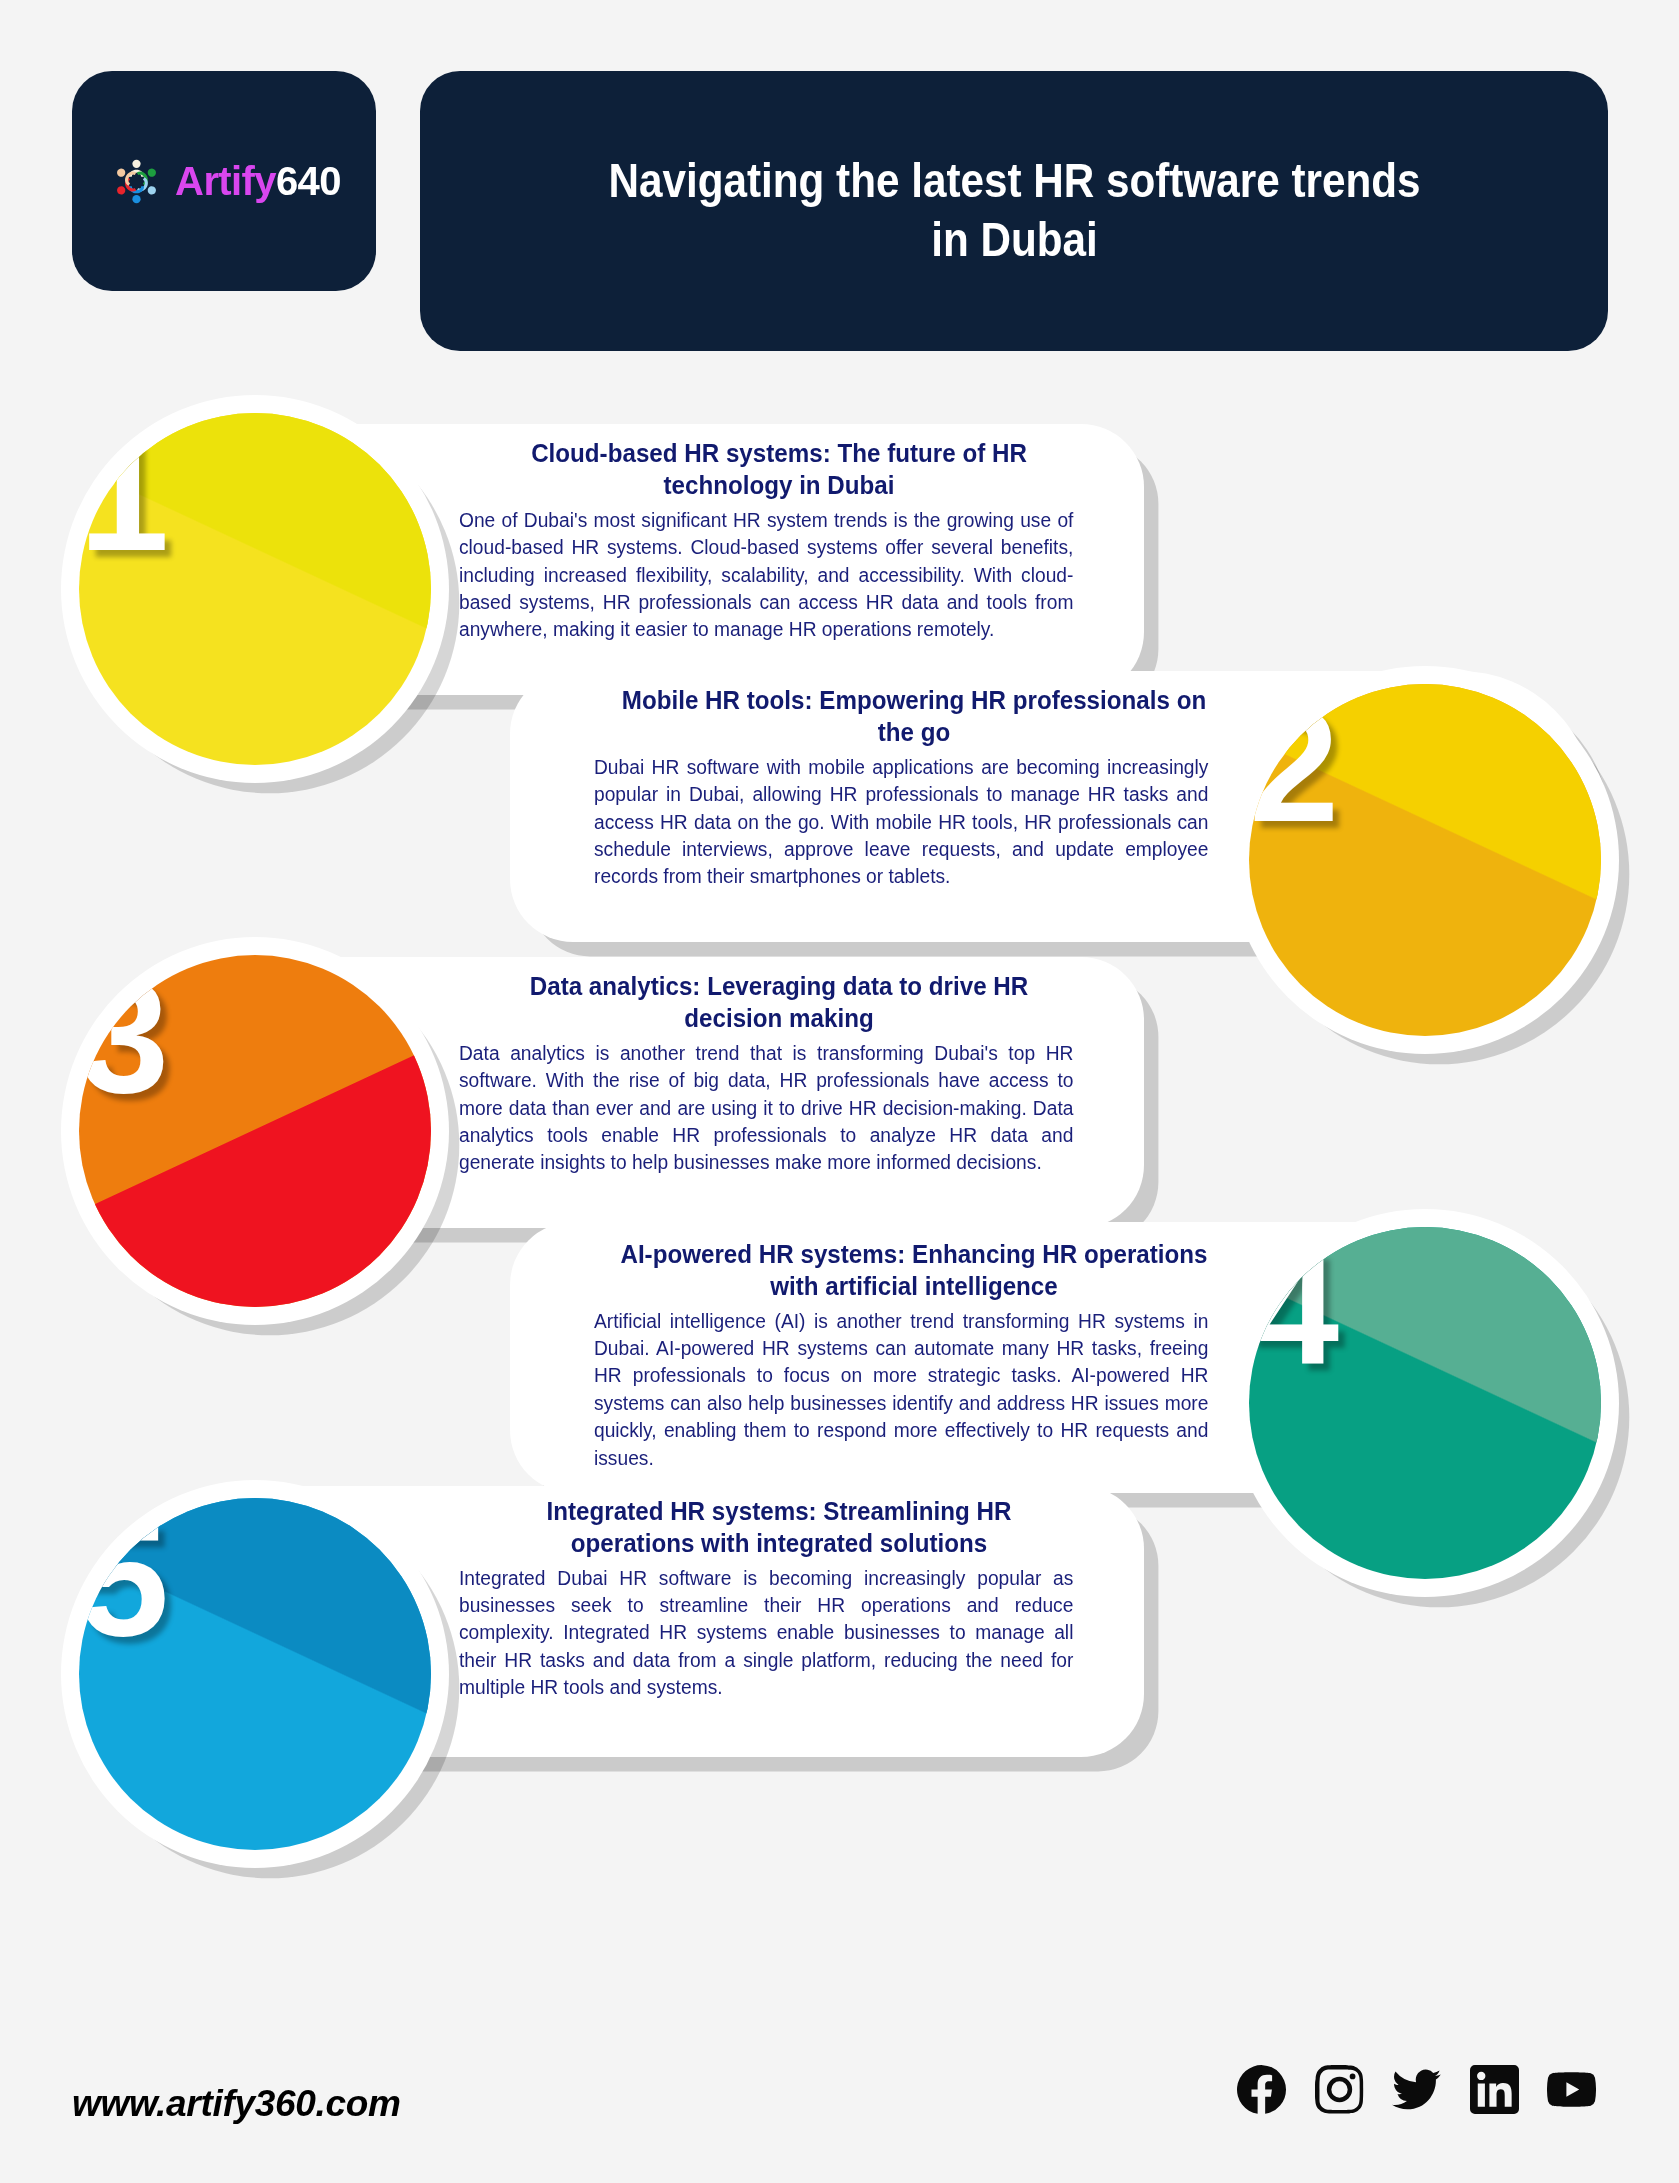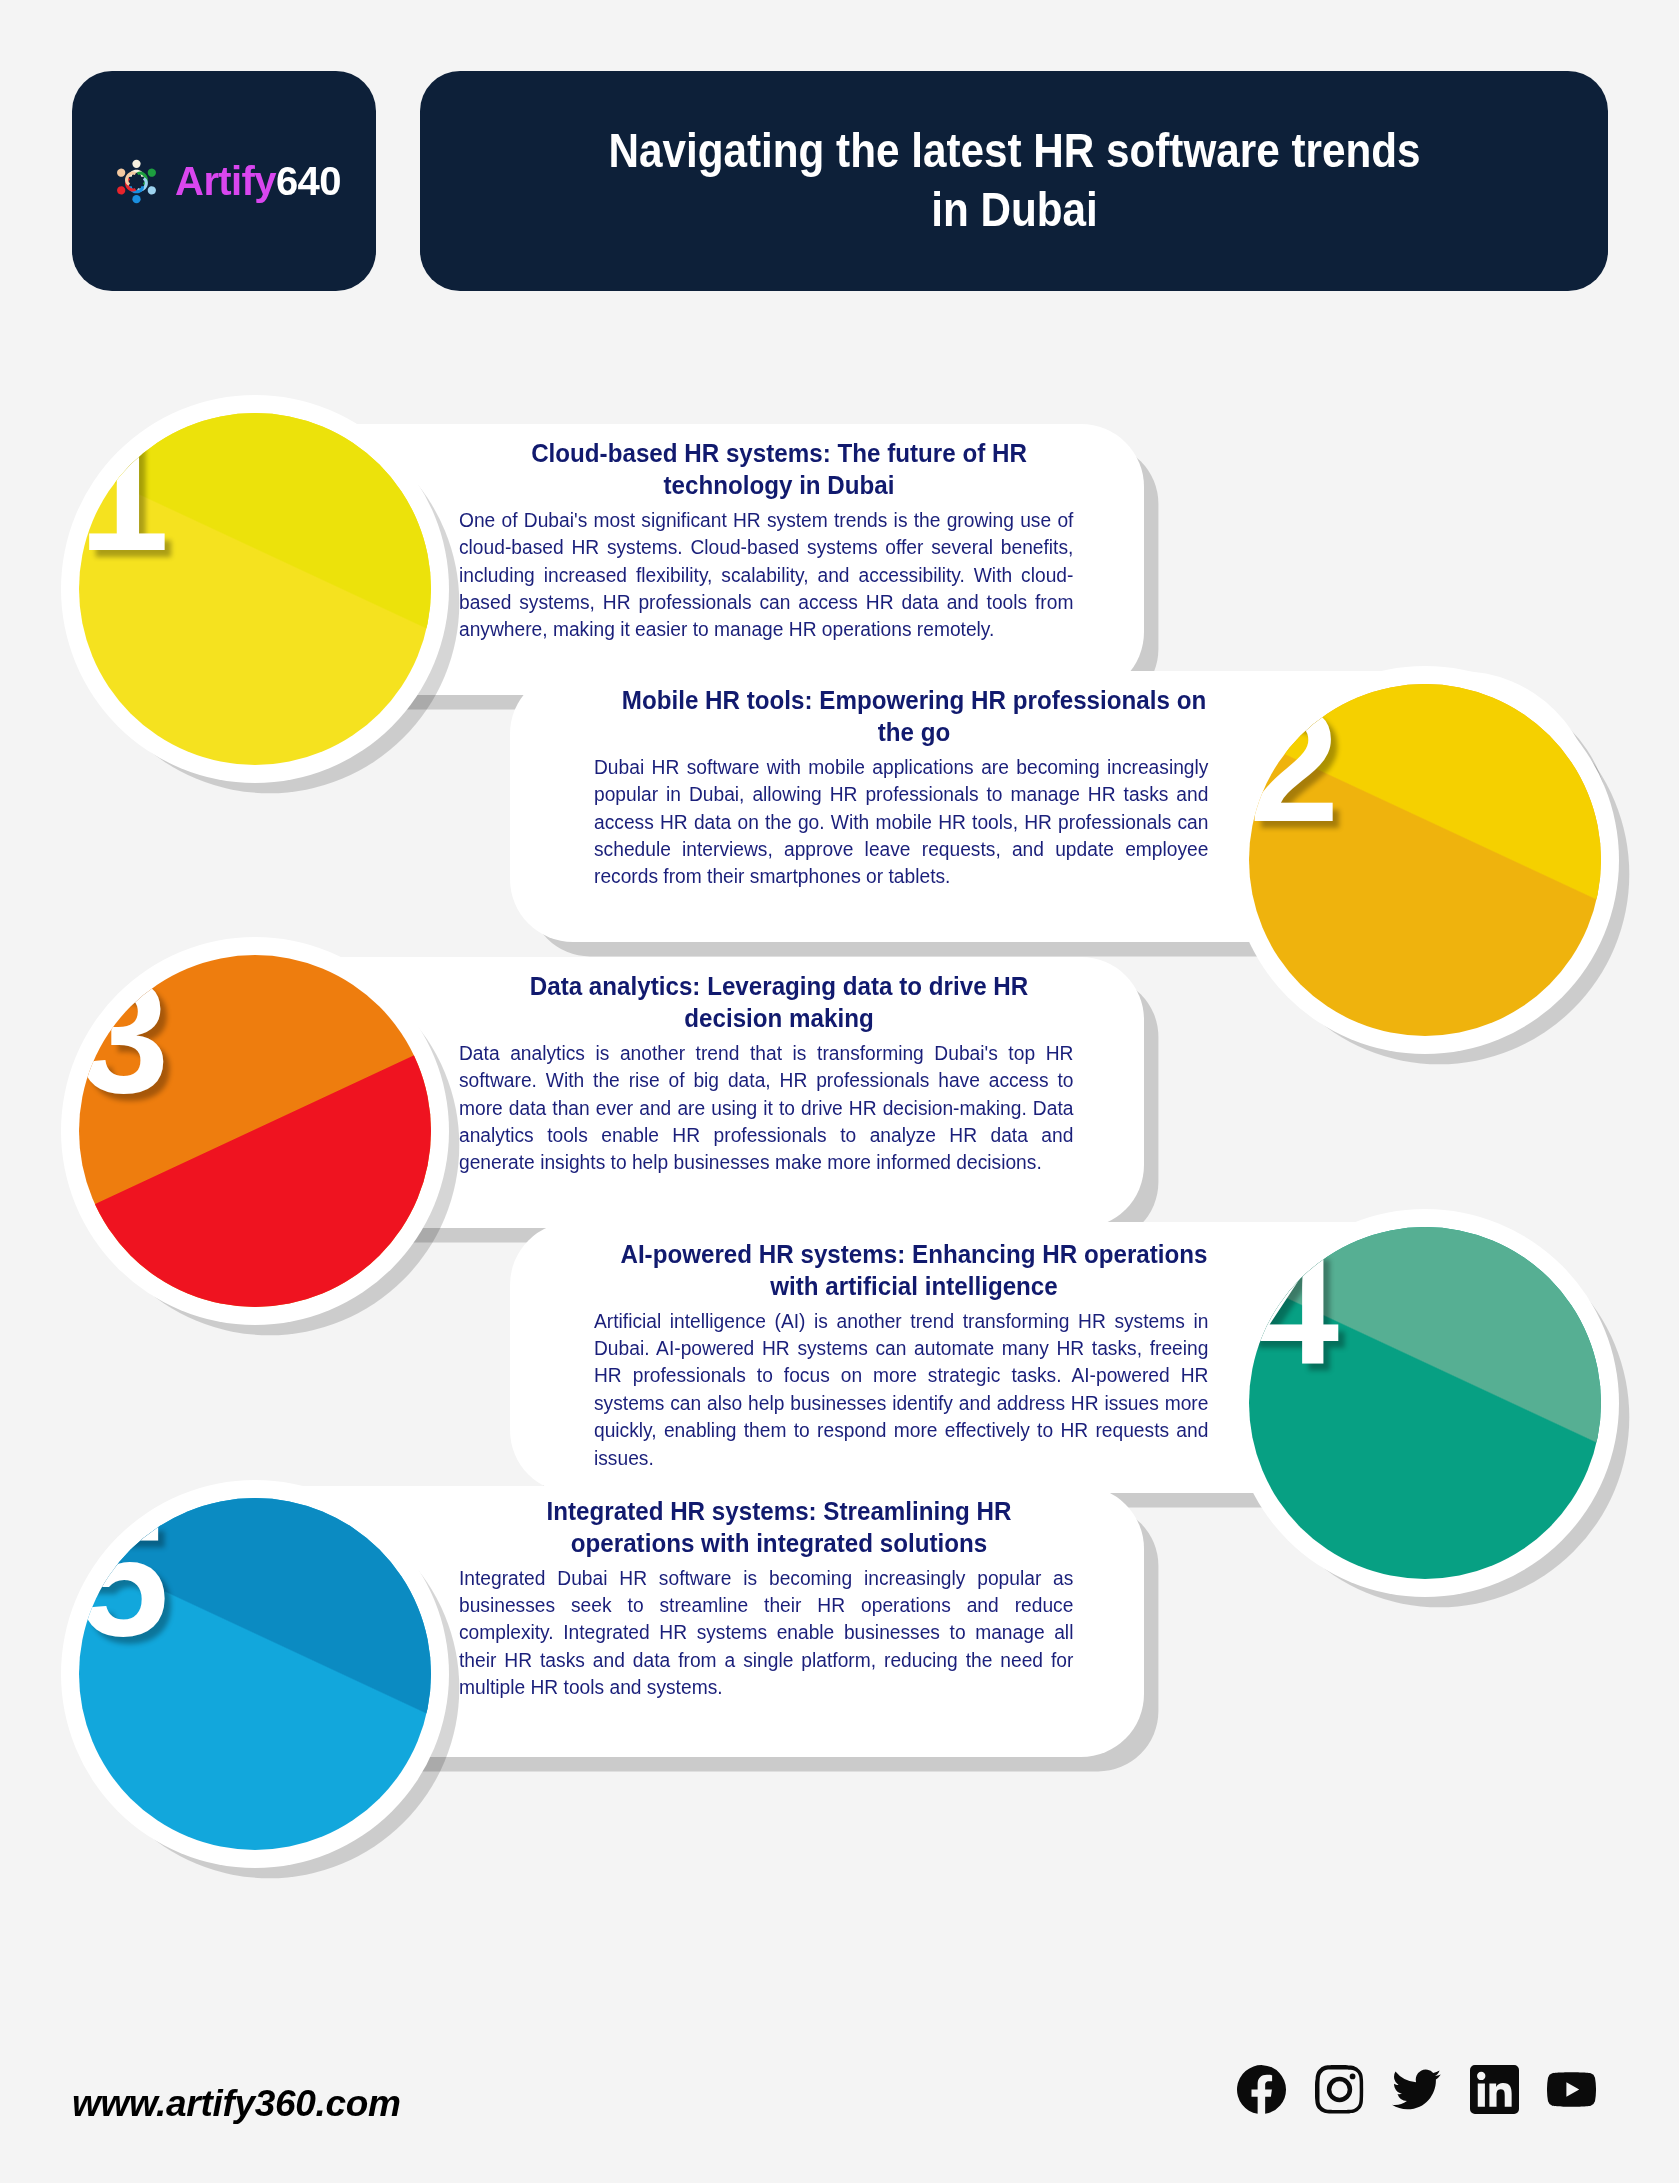--- a/index.html
+++ b/index.html
@@ -18,21 +18,21 @@
     background:#0d2039;border-radius:40px;
     display:flex;align-items:center;justify-content:center;
   }
   .logo-inner{display:flex;align-items:center;gap:9px;}
   .logo-mark{width:59px;height:59px;position:relative;flex:none;}
   .logo-word{font-size:40px;font-weight:bold;letter-spacing:-0.6px;line-height:1;}
   .logo-word .a{color:#d946ef;}
   .logo-word .n{color:#ffffff;}
 
   .title-box{
-    position:absolute;left:420px;top:0;width:1188px;height:220px;
+    position:absolute;left:420px;top:0;width:1188px;height:280px;
     background:#0d2039;border-radius:40px;
     display:flex;align-items:center;justify-content:center;
   }
   .title-text{
     color:#ffffff;font-size:48px;font-weight:bold;line-height:1.22;
     text-align:center;letter-spacing:0px;
     font-stretch:condensed;
     transform:scaleX(0.88);
     max-width:969px;
   }

